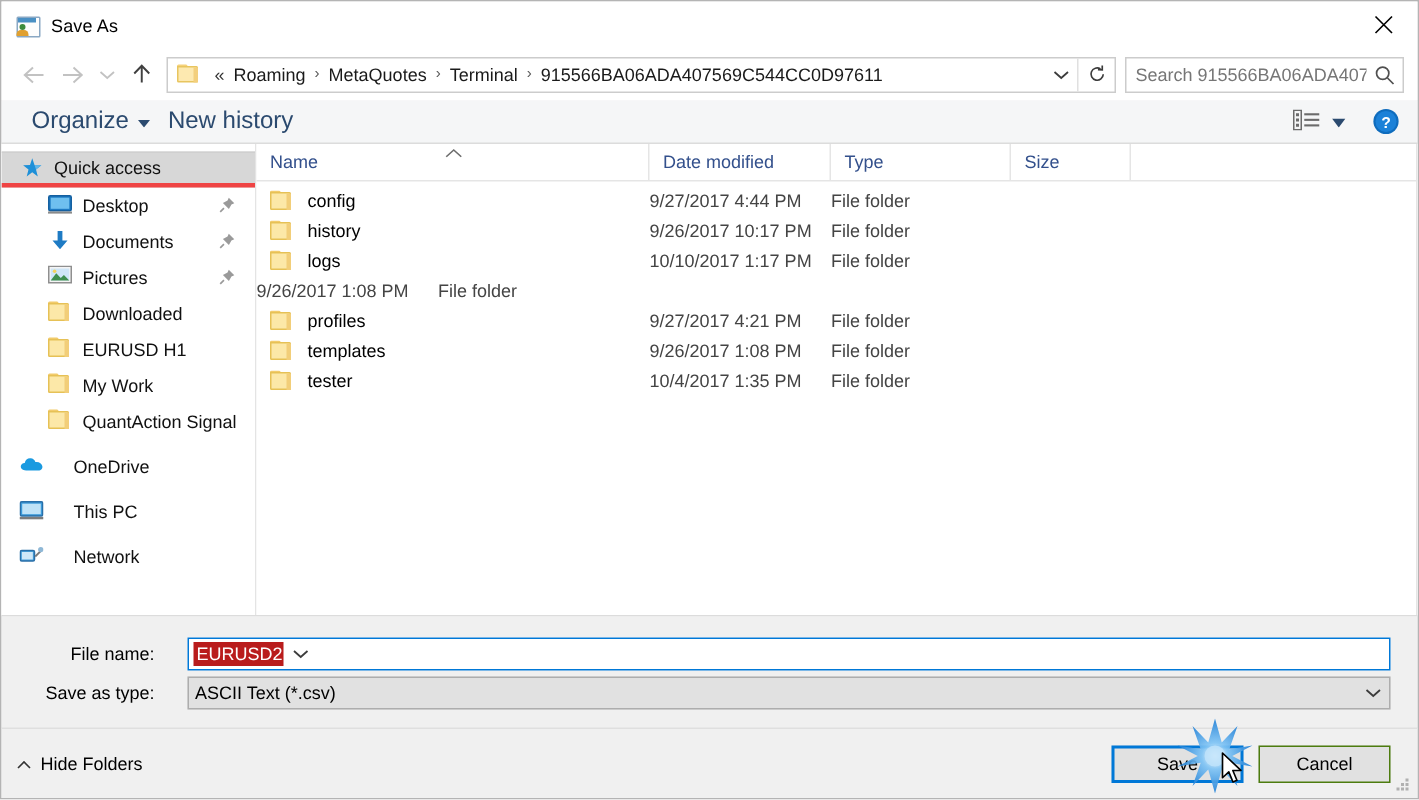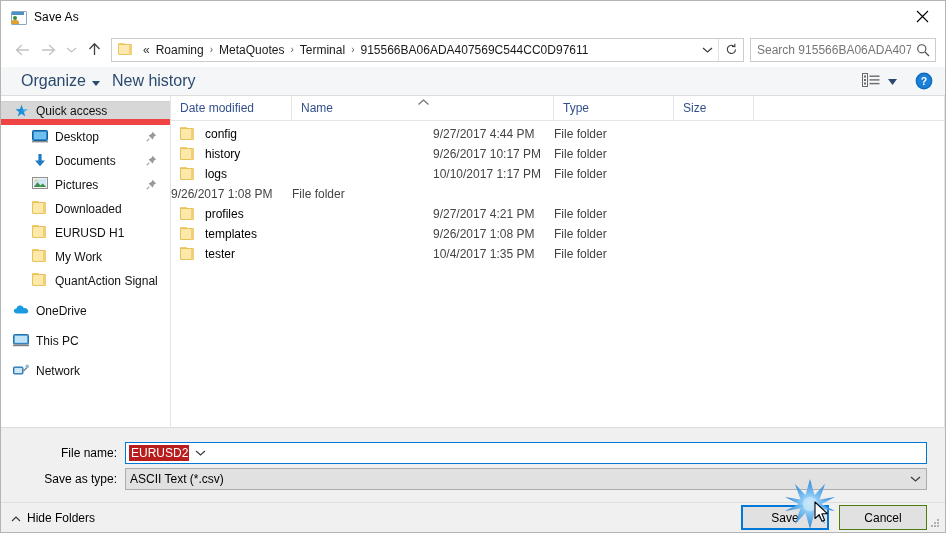--- a/index.html
+++ b/index.html
@@ -245,25 +245,25 @@
     display: flex;
     align-items: center;
     padding-left: 12px;
     box-sizing: border-box;
     position: relative;
     white-space: nowrap;
   }
   .nav-row.selected {
     background: #d7d7d7;
     border-top: 1px solid #cfcfcf;
-    border-bottom: 6px solid #ef4444;
+    border-bottom: 3px solid #ef4444;
     height: 24px;
   }
   .nav-row.indent { padding-left: 31px; }
-  .nav-row.group  { padding-left: 12px; margin-top: 6px; }
+  .nav-row.group  { padding-left: 12px; margin-top: 6px; gap: 13px; }
   .nav-ico {
     width: 16px; height: 16px;
     margin-right: 7px;
     flex: 0 0 auto;
     position: relative;
   }
   .nav-label {
     font-size: 12px;
     color: #111111;
     overflow: hidden;
@@ -365,21 +365,21 @@
   }
   .form-row {
     display: flex;
     align-items: center;
     height: 22px;
     margin-bottom: 4px;
   }
   .form-label {
     width: 124px;
     text-align: right;
-    padding-right: 8px;
+    padding-right: 22px;
     font-size: 12px;
     color: #000000;
     box-sizing: border-box;
     flex: 0 0 auto;
   }
   .combo {
     height: 22px;
     flex: 1 1 auto;
     margin-right: 18px;
     display: flex;
@@ -413,21 +413,21 @@
   }
   .combo-arrow {
     width: 22px;
     display: flex; align-items: center; justify-content: center;
     flex: 0 0 auto;
   }
 
   
   .footer {
     flex: 0 0 auto;
-    height: 30px;
+    height: 47px;
     background: #f0f0f0;
     border-top: 1px solid #dfdfdf;
     display: flex;
     align-items: center;
     padding: 0 18px 0 10px;
     box-sizing: border-box;
     position: relative;
   }
   .hide-folders {
     display: flex;
@@ -720,30 +720,30 @@
             <path d="M10.5 8 L14 4.5" stroke="#7a7a7a" stroke-width="1.2"></path>
             <circle cx="14.2" cy="3.4" r="1.8" fill="#8fb8d6"></circle>
           </svg>
         </span>
         <span class="nav-label">Network</span>
       </div>
     </div>
 
     <div class="filelist">
       <div class="colheaders">
-        <div class="colh c-date">
-          <span>Date modified</span>
-        </div>
         <div class="colh c-name">
           <span>Name</span>
           <span class="sort-arrow">
             <svg width="13" height="7" viewBox="0 0 13 7">
                 <path d="M1.5 5.5 L6.5 1 L11.5 5.5" stroke="#6d6d6d" stroke-width="1.1" fill="none"></path>
               </svg>
           </span>
+        </div>
+        <div class="colh c-date">
+          <span>Date modified</span>
         </div>
         <div class="colh c-type">
           <span>Type</span>
         </div>
         <div class="colh c-size">
           <span>Size</span>
         </div>
       </div>
 
       <div class="rows">

